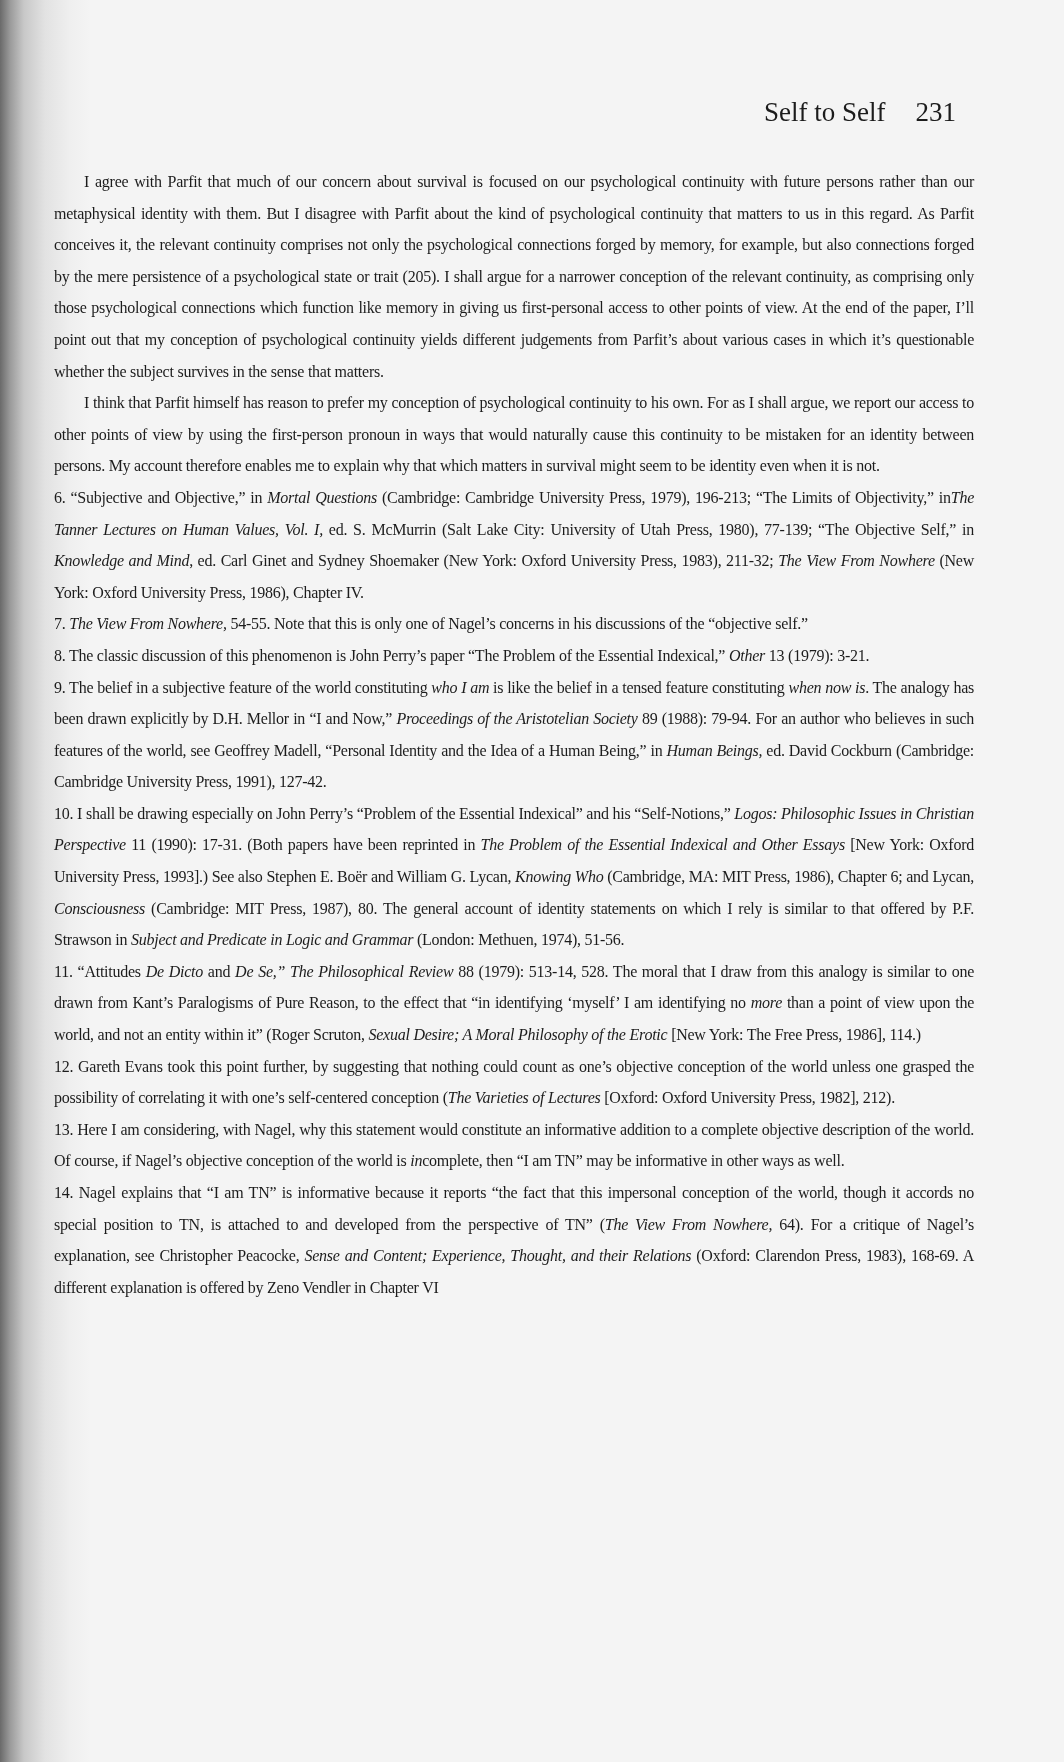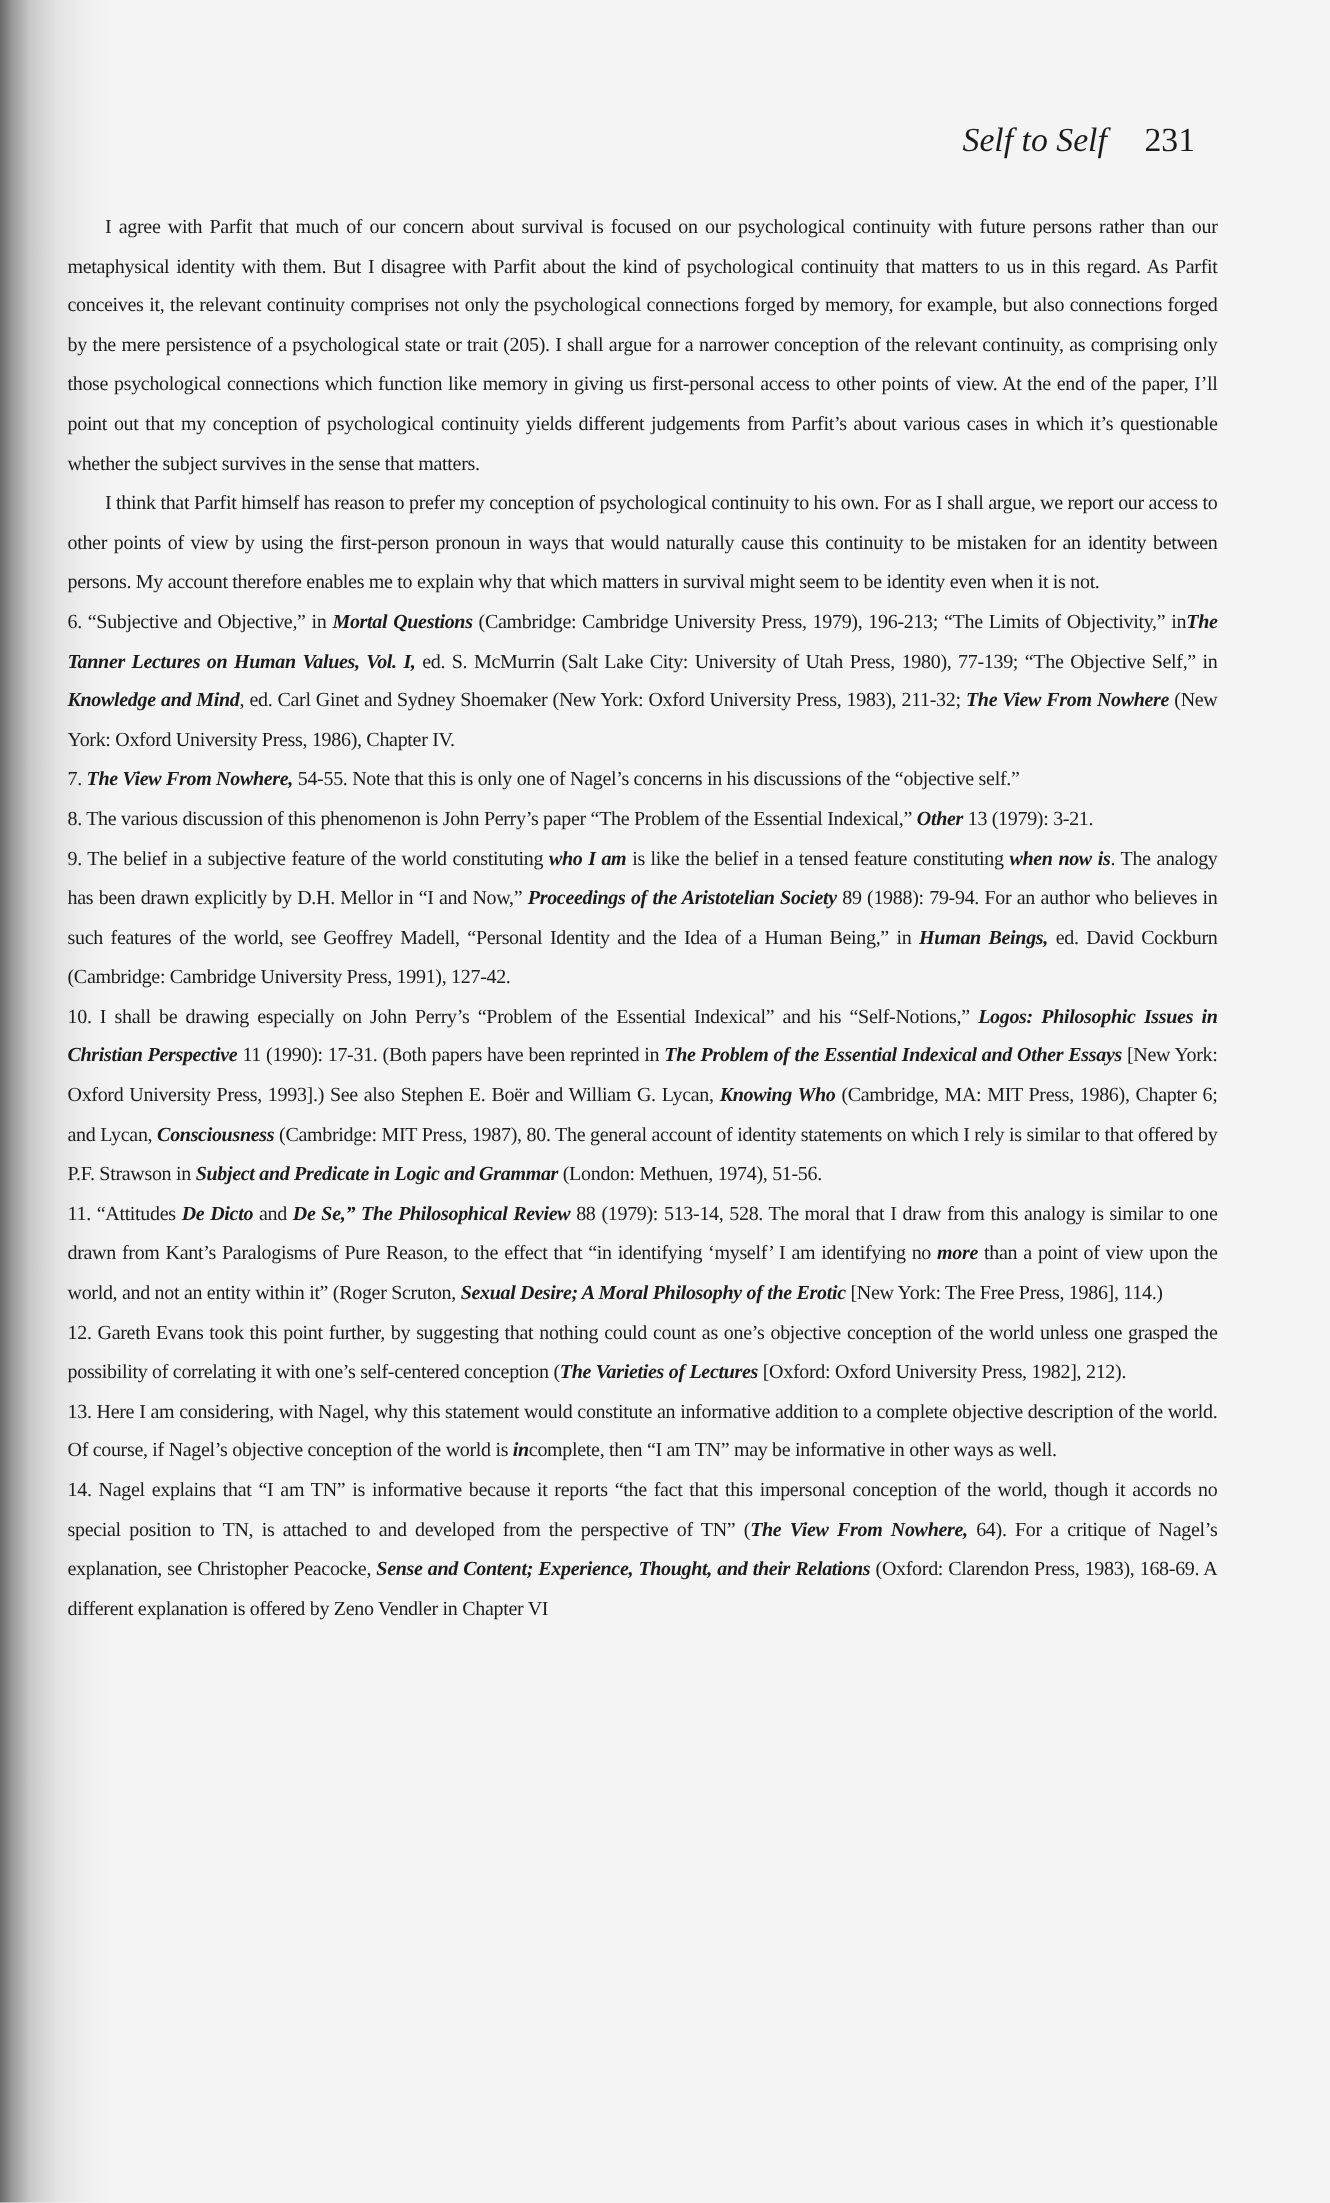--- a/index.html
+++ b/index.html
@@ -15,50 +15,50 @@
     .binding-shadow {
       position: absolute; left: 0; top: 0; bottom: 0; width: 90px;
       background: linear-gradient(to right, #6a6a6a 0px, #9a9a9a 10px, #c8c8c8 24px, #e2e2e2 45px, #efefef 70px, rgba(244,244,244,0) 90px);
       pointer-events: none;
     }
     .running-head {
       position: absolute; top: 96px; right: 108px;
       font-size: 27px; line-height: 32px;
       display: flex; align-items: baseline;
     }
-    .running-title { font-style: italic; margin-right: 30px; }
+    .running-title { margin-right: 30px; }
     .page-number { }
     .text-block {
       position: absolute; left: 54px; top: 166px; width: 920px;
       font-size: 16px; line-height: 31.6px;
       text-align: justify;
       letter-spacing: -0.25px;
     }
     .text-block p { margin: 0; }
     .para { text-indent: 30px; }
     .note { text-indent: 0; }
-    .text-block i { font-style: italic; font-weight: bold; }
+    .text-block i { font-style: italic; }
   </style>
 </head>
 <body>
 
 <div class="binding-shadow"></div>
 
 <div class="running-head">
   <span class="running-title">Self to Self</span>
   <span class="page-number">231</span>
 </div>
 
 <div class="text-block">
   <p class="para">I agree with Parfit that much of our concern about survival is focused on our psychological continuity with future persons rather than our metaphysical identity with them. But I disagree with Parfit about the kind of psychological continuity that matters to us in this regard. As Parfit conceives it, the relevant continuity comprises not only the psychological connections forged by memory, for example, but also connections forged by the mere persistence of a psychological state or trait (205). I shall argue for a narrower conception of the relevant continuity, as comprising only those psychological connections which function like memory in giving us first-personal access to other points of view. At the end of the paper, I’ll point out that my conception of psychological continuity yields different judgements from Parfit’s about various cases in which it’s questionable whether the subject survives in the sense that matters.</p>
   <p class="para">I think that Parfit himself has reason to prefer my conception of psychological continuity to his own. For as I shall argue, we report our access to other points of view by using the first-person pronoun in ways that would naturally cause this continuity to be mistaken for an identity between persons. My account therefore enables me to explain why that which matters in survival might seem to be identity even when it is not.</p>
   <div id="notes">
       <p class="note"><span>6.</span><span> “Subjective and Objective,” in </span><i>Mortal Questions</i><span> (Cambridge: Cambridge University Press, 1979), 196-213; “The Limits of Objectivity,” in</span><i>The Tanner Lectures on Human Values, Vol. I,</i><span> ed. S. McMurrin (Salt Lake City: University of Utah Press, 1980), 77-139; “The Objective Self,” in </span><i>Knowledge and Mind</i><span>, ed. Carl Ginet and Sydney Shoemaker (New York: Oxford University Press, 1983), 211-32; </span><i>The View From Nowhere</i><span> (New York: Oxford University Press, 1986), Chapter IV.</span></p>
       <p class="note"><span>7.</span><span> </span><i>The View From Nowhere,</i><span> 54-55. Note that this is only one of Nagel’s concerns in his discussions of the “objective self.”</span></p>
-      <p class="note"><span>8.</span><span> The various discussion of this phenomenon is John Perry’s paper “The Problem of the Essential Indexical,” </span><i>Other</i><span> 13 (1979): 3-21.</span></p>
+      <p class="note"><span>8.</span><span> The classic discussion of this phenomenon is John Perry’s paper “The Problem of the Essential Indexical,” </span><i>Other</i><span> 13 (1979): 3-21.</span></p>
       <p class="note"><span>9.</span><span> The belief in a subjective feature of the world constituting </span><i>who I am</i><span> is like the belief in a tensed feature constituting </span><i>when now is</i><span>. The analogy has been drawn explicitly by D.H. Mellor in “I and Now,” </span><i>Proceedings of the Aristotelian Society</i><span> 89 (1988): 79-94. For an author who believes in such features of the world, see Geoffrey Madell, “Personal Identity and the Idea of a Human Being,” in </span><i>Human Beings,</i><span> ed. David Cockburn (Cambridge: Cambridge University Press, 1991), 127-42.</span></p>
       <p class="note"><span>10.</span><span> I shall be drawing especially on John Perry’s “Problem of the Essential Indexical” and his “Self-Notions,” </span><i>Logos: Philosophic Issues in Christian Perspective</i><span> 11 (1990): 17-31. (Both papers have been reprinted in </span><i>The Problem of the Essential Indexical and Other Essays</i><span> [New York: Oxford University Press, 1993].) See also Stephen E. Boër and William G. Lycan, </span><i>Knowing Who</i><span> (Cambridge, MA: MIT Press, 1986), Chapter 6; and Lycan, </span><i>Consciousness</i><span> (Cambridge: MIT Press, 1987), 80. The general account of identity statements on which I rely is similar to that offered by P.F. Strawson in </span><i>Subject and Predicate in Logic and Grammar</i><span> (London: Methuen, 1974), 51-56.</span></p>
       <p class="note"><span>11.</span><span> “Attitudes </span><i>De Dicto</i><span> and </span><i>De Se,” The Philosophical Review</i><span> 88 (1979): 513-14, 528. The moral that I draw from this analogy is similar to one drawn from Kant’s Paralogisms of Pure Reason, to the effect that “in identifying ‘myself’ I am identifying no </span><i>more</i><span> than a point of view upon the world, and not an entity within it” (Roger Scruton, </span><i>Sexual Desire; A Moral Philosophy of the Erotic</i><span> [New York: The Free Press, 1986], 114.)</span></p>
       <p class="note"><span>12.</span><span> Gareth Evans took this point further, by suggesting that nothing could count as one’s objective conception of the world unless one grasped the possibility of correlating it with one’s self-centered conception (</span><i>The Varieties of Lectures</i><span> [Oxford: Oxford University Press, 1982], 212).</span></p>
       <p class="note"><span>13.</span><span> Here I am considering, with Nagel, why this statement would constitute an informative addition to a complete objective description of the world. Of course, if Nagel’s objective conception of the world is </span><i>in</i><span>complete, then “I am TN” may be informative in other ways as well.</span></p>
       <p class="note"><span>14.</span><span> Nagel explains that “I am TN” is informative because it reports “the fact that this impersonal conception of the world, though it accords no special position to TN, is attached to and developed from the perspective of TN” (</span><i>The View From Nowhere,</i><span> 64). For a critique of Nagel’s explanation, see Christopher Peacocke, </span><i>Sense and Content; Experience, Thought, and their Relations</i><span> (Oxford: Clarendon Press, 1983), 168-69. A different explanation is offered by Zeno Vendler in Chapter VI</span></p>
     </div>
 </div>
 
 </body></html>

